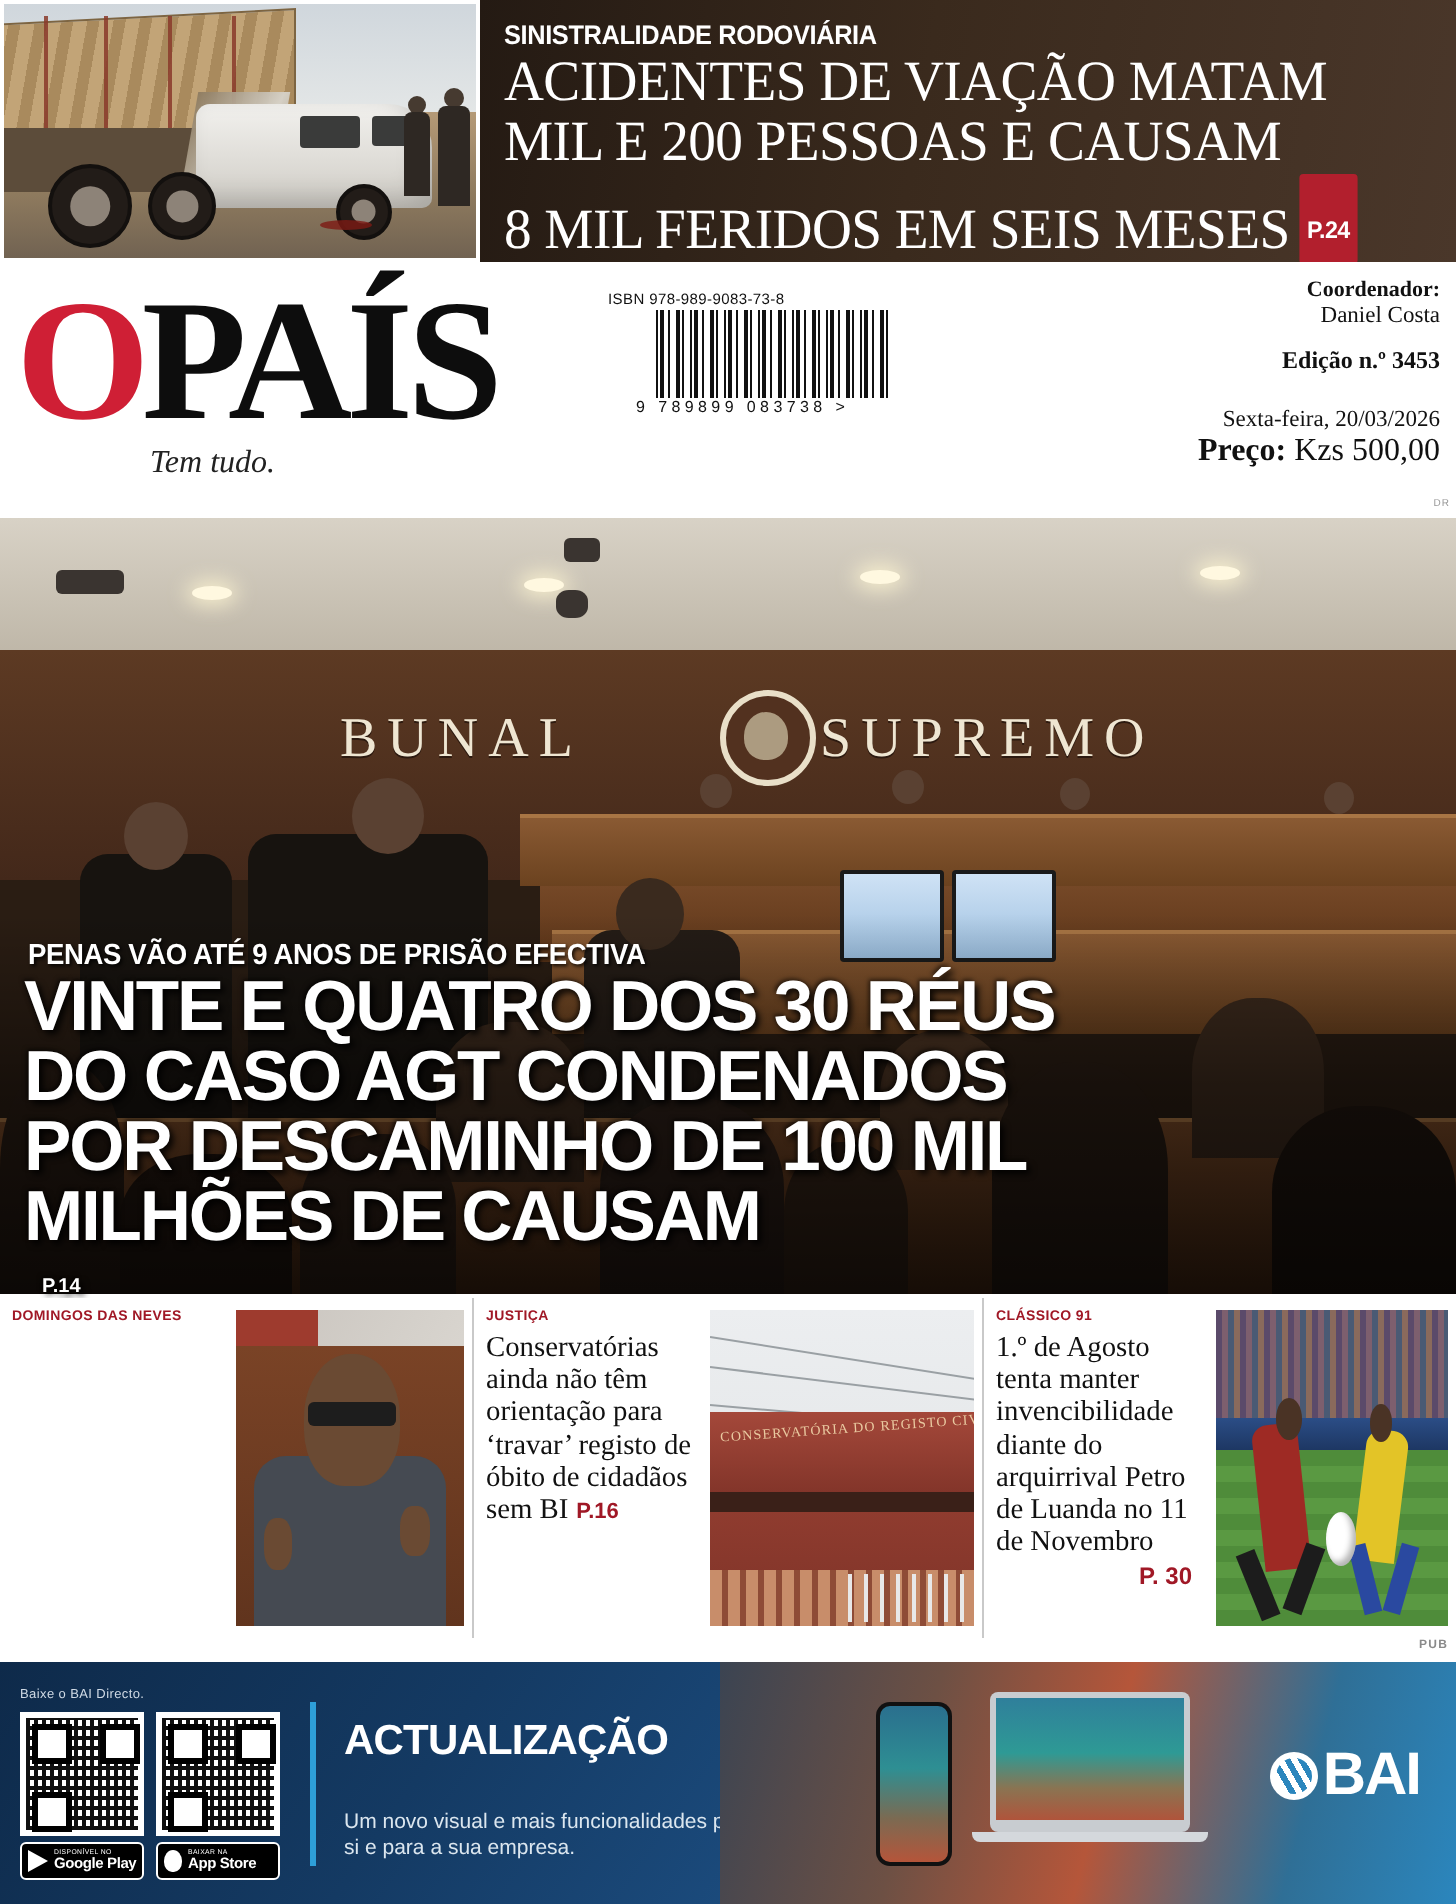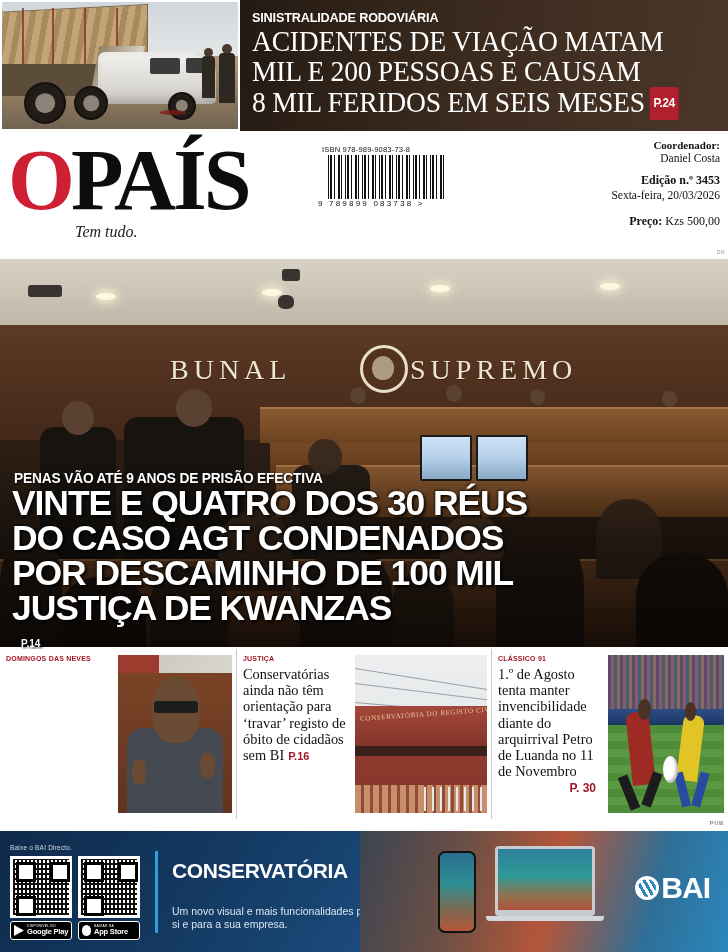--- a/index.html
+++ b/index.html
@@ -21,40 +21,40 @@
   .tp-crush{position:absolute;left:94px;top:46px;width:46px;height:58px;background:linear-gradient(115deg,#8d7b60,#d6d2c9 60%,#a99c86);transform:skewX(-10deg);opacity:.95;}
   .tp-person{position:absolute;background:#2e2823;border-radius:4px 4px 0 0;}
   .tp-head{position:absolute;border-radius:50%;background:#463a30;}
   .tp-blood{position:absolute;left:160px;top:110px;width:26px;height:5px;background:#7d1a14;border-radius:50%;opacity:.8;}
 
   .topline{position:absolute;left:0;top:0;width:240px;height:131px;border:2px solid #fff;box-sizing:border-box;}
 
   .toptext{flex:1;position:relative;background:linear-gradient(100deg,#241a13,#3a2a1d 45%,#4a372a);padding:6px 10px 0 12px;box-sizing:border-box;}
   .kicker-top{font-family:"Liberation Sans",sans-serif;font-weight:bold;font-size:13.5px;letter-spacing:-0.2px;color:#ffffff;margin:4px 0 2px 0;transform:scaleX(.94);transform-origin:left;}
   .bigline{font-family:"Liberation Serif",serif;font-weight:normal;font-size:28.5px;line-height:30px;color:#ffffff;white-space:nowrap;letter-spacing:-0.3px;transform:scaleX(.97);transform-origin:left;}
-  .pbadge{display:inline-block;background:#b21f2d;color:#fff;font-family:"Liberation Sans",sans-serif;font-weight:bold;font-size:12px;padding:1px 4px 2px 4px;border-radius:2px;vertical-align:5px;margin-left:5px;letter-spacing:-.3px;}
+  .pbadge{display:inline-block;background:#b21f2d;color:#fff;font-family:"Liberation Sans",sans-serif;font-weight:bold;font-size:12px;padding:13px 4px 2px 4px;border-radius:2px;vertical-align:5px;margin-left:5px;letter-spacing:-.3px;}
 
   
   .masthead{position:absolute;left:0;top:131px;width:728px;height:128px;background:#fff;}
   .logo{position:absolute;left:8px;top:12px;display:flex;align-items:flex-start;}
   .logo-o{font-family:"Liberation Serif",serif;font-weight:bold;font-size:86px;line-height:74px;color:#cf1f35;letter-spacing:-4px;}
   .logo-pais{font-family:"Liberation Serif",serif;font-weight:bold;font-size:86px;line-height:74px;color:#0d0d0d;letter-spacing:-3px;}
   .tagline{position:absolute;left:75px;top:92px;font-family:"Liberation Serif",serif;font-style:italic;font-size:16px;color:#222;}
 
-  .isbn{position:absolute;left:322px;top:14px;font-family:"Liberation Sans",sans-serif;font-size:7.5px;color:#111;letter-spacing:.2px;}
+  .isbn{position:absolute;left:304px;top:14px;font-family:"Liberation Sans",sans-serif;font-size:7.5px;color:#111;letter-spacing:.2px;}
   .barcode{position:absolute;left:328px;top:24px;width:118px;height:44px;
      background:repeating-linear-gradient(90deg,#111 0 1px,#fff 1px 2px,#111 2px 4px,#fff 4px 6px,#111 6px 7px,#fff 7px 10px,#111 10px 12px,#fff 12px 13px,#111 13px 14px,#fff 14px 17px);}
   .barnum{position:absolute;left:318px;top:68px;width:140px;font-family:"Liberation Sans",sans-serif;font-size:8px;color:#111;letter-spacing:2.2px;}
 
   .infoblock{position:absolute;right:8px;top:8px;text-align:right;font-family:"Liberation Serif",serif;color:#111;}
   .coord-lbl{font-weight:bold;font-size:11px;}
   .coord-name{font-size:11.5px;margin-top:1px;}
   .edicao{font-weight:bold;font-size:12px;margin-top:9px;}
-  .datel{font-size:11.5px;margin-top:1px;}
-  .preco{font-size:12px;margin-top:13px;}
+  .datel{font-size:11.5px;margin-top:16px;}
+  .preco{font-size:16px;margin-top:1px;text-align:center;}
   .preco b{font-weight:bold;}
   .hr-thin{position:absolute;right:8px;top:212px;width:222px;height:1px;background:#111;}
   .socials{position:absolute;right:8px;top:218px;display:flex;align-items:center;gap:4px;font-family:"Liberation Serif",serif;font-size:11px;font-weight:bold;color:#111;}
   .sicon{display:inline-block;width:12px;height:12px;border-radius:2px;position:relative;}
   .sicon.fb{background:#3b5998;}
   .sicon.fb::after{content:"f";position:absolute;left:4px;top:-1px;color:#fff;font-family:"Liberation Serif",serif;font-weight:bold;font-size:11px;}
   .sicon.tw{background:#1da1f2;}
   .sicon.tw::after{content:"";position:absolute;left:2px;top:3px;width:8px;height:6px;background:#fff;clip-path:polygon(0 20%,70% 0,100% 35%,55% 100%,20% 70%);}
   .sicon.ig{background:linear-gradient(45deg,#f09433,#dc2743,#bc1888);}
   .sicon.ig::after{content:"";position:absolute;left:3px;top:3px;width:6px;height:6px;border:1.3px solid #fff;border-radius:2px;box-sizing:border-box;}
@@ -301,21 +301,21 @@
   </div>
 
   <div class="dr-mark">DR</div>
 
   <div class="kicker-main">PENAS VÃO ATÉ 9 ANOS DE PRISÃO EFECTIVA</div>
   <div class="headline">
     <span>VINTE E QUATRO DOS 30 RÉUS</span>
     <span>DO CASO AGT CONDENADOS</span>
     <span>POR DESCAMINHO DE 100 MIL</span>
     <span>
-        <span>JUSTIÇA DE KWANZAS</span>
+        <span>MILHÕES DE CAUSAM</span>
         <span class="hl-page">P.14</span>
       </span>
   </div>
 
   <div class="stories">
 
     <div class="story s1">
       <div class="stxt">
         <div class="kick">DOMINGOS DAS NEVES</div>
       </div>
@@ -394,21 +394,21 @@
           </span>
       </div>
       <div class="store store2">
         <span class="ap"></span>
         <span class="stxt2">
             <u>BAIXAR NA</u>
             <b>App Store</b>
           </span>
       </div>
       <div class="ad-divider"></div>
-      <div class="ad-h1">CONSERVATÓRIA</div>
+      <div class="ad-h1">ACTUALIZAÇÃO</div>
       <div class="ad-sub">Um novo visual e mais funcionalidades para si e para a sua empresa.</div>
     </div>
     <div class="ad-right">
       <div class="phone">
           <i></i>
         </div>
       <div class="laptop">
           <i></i>
         </div>
 

